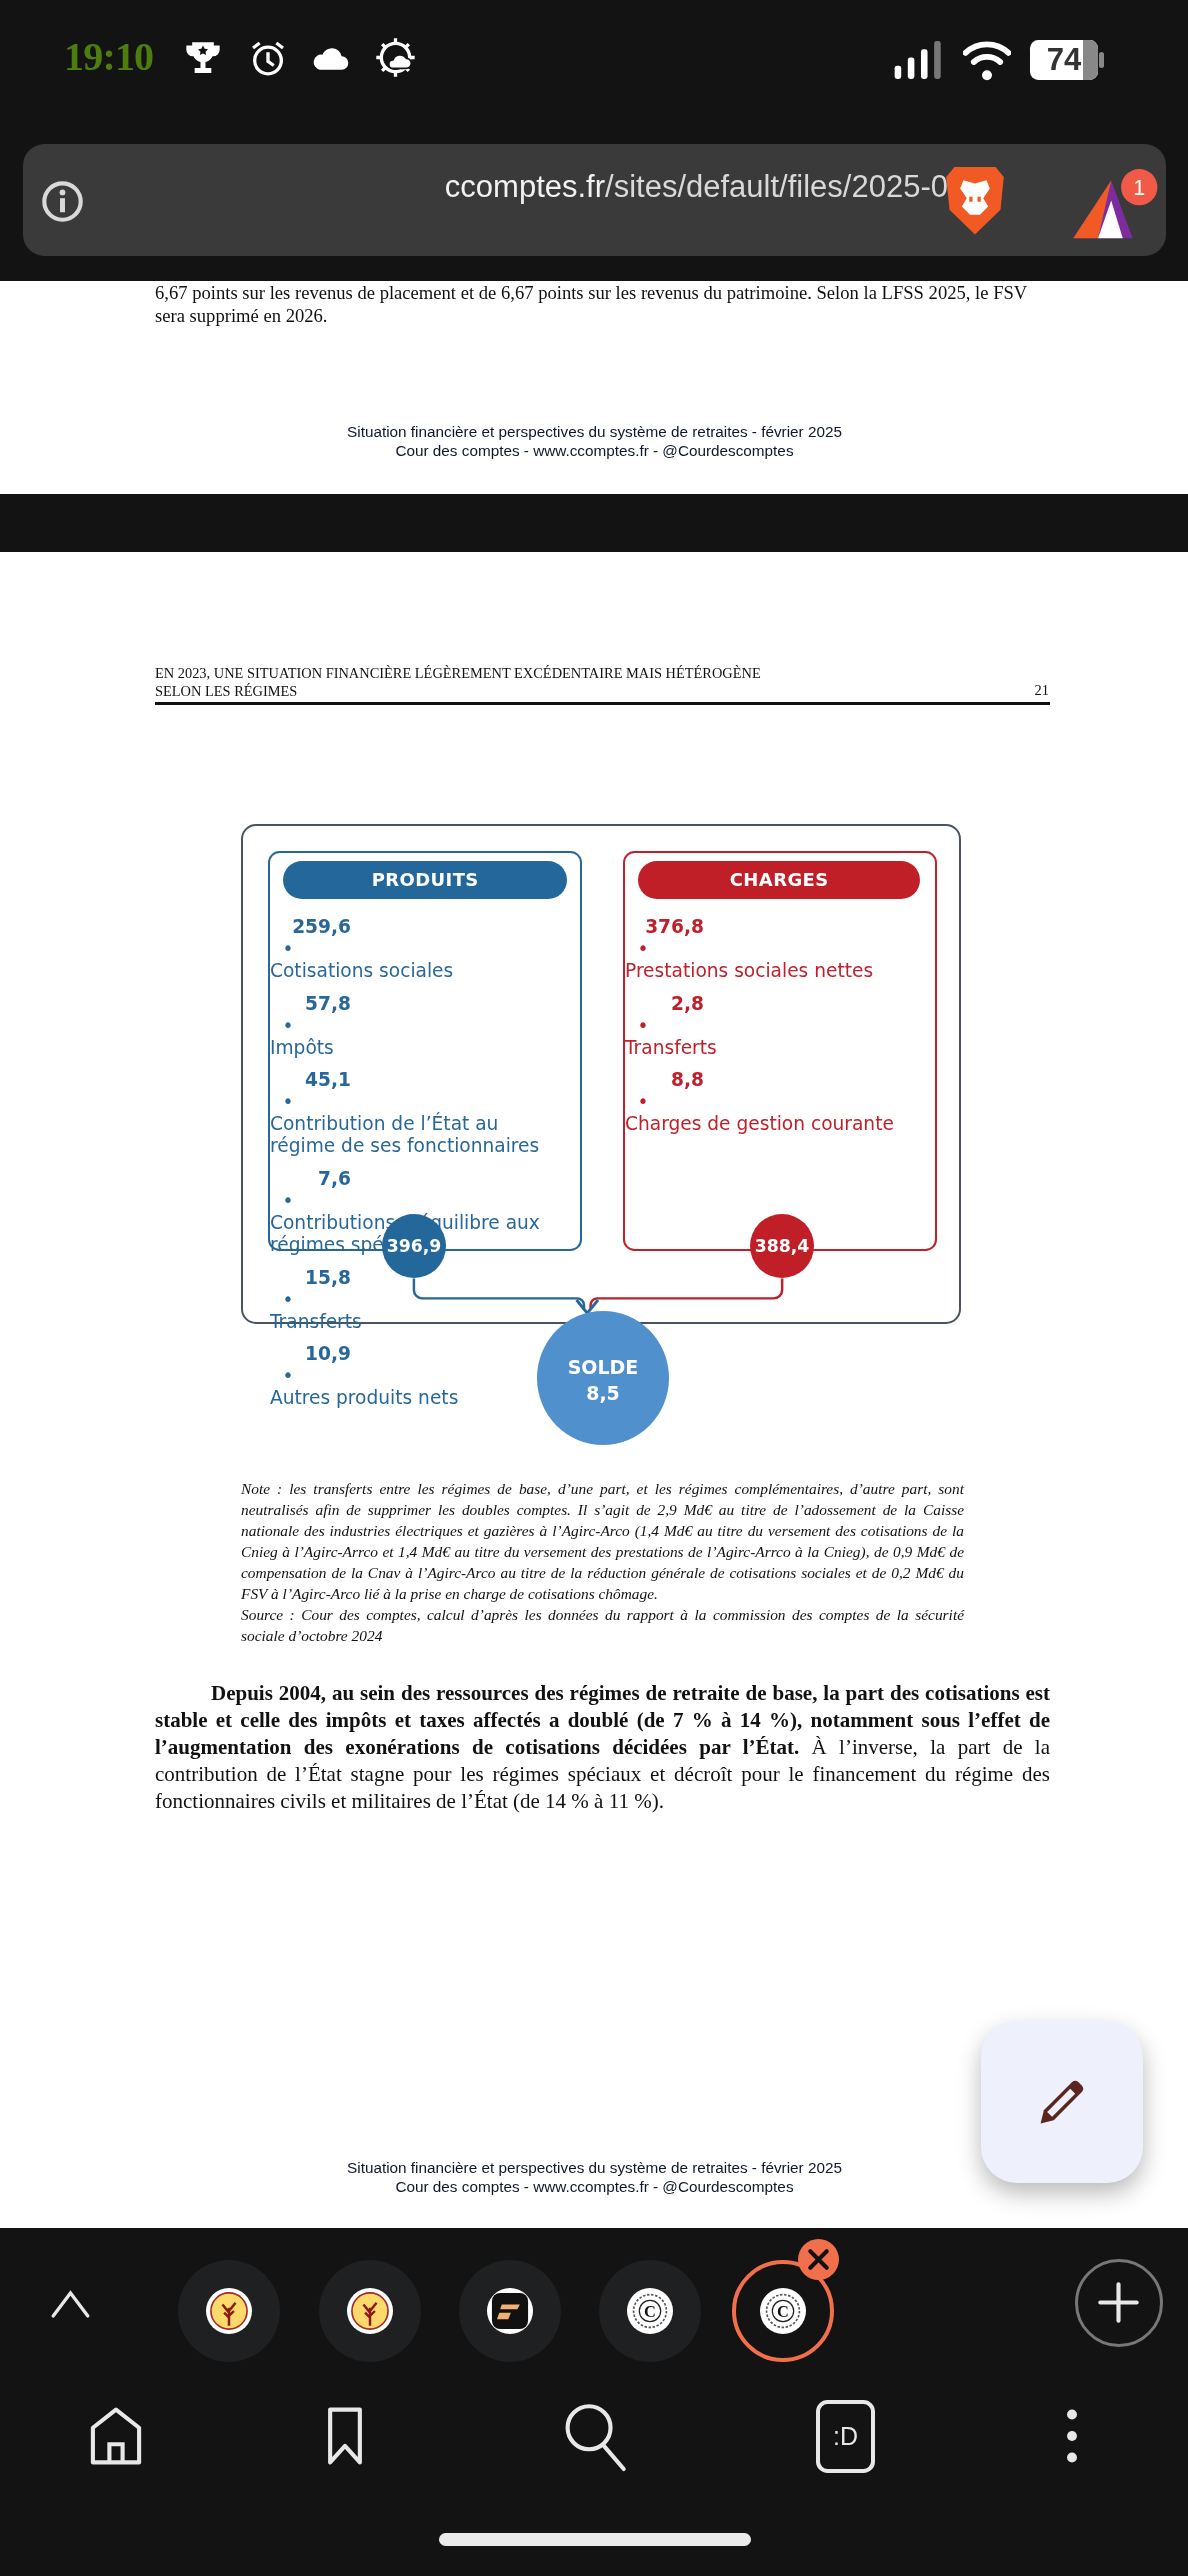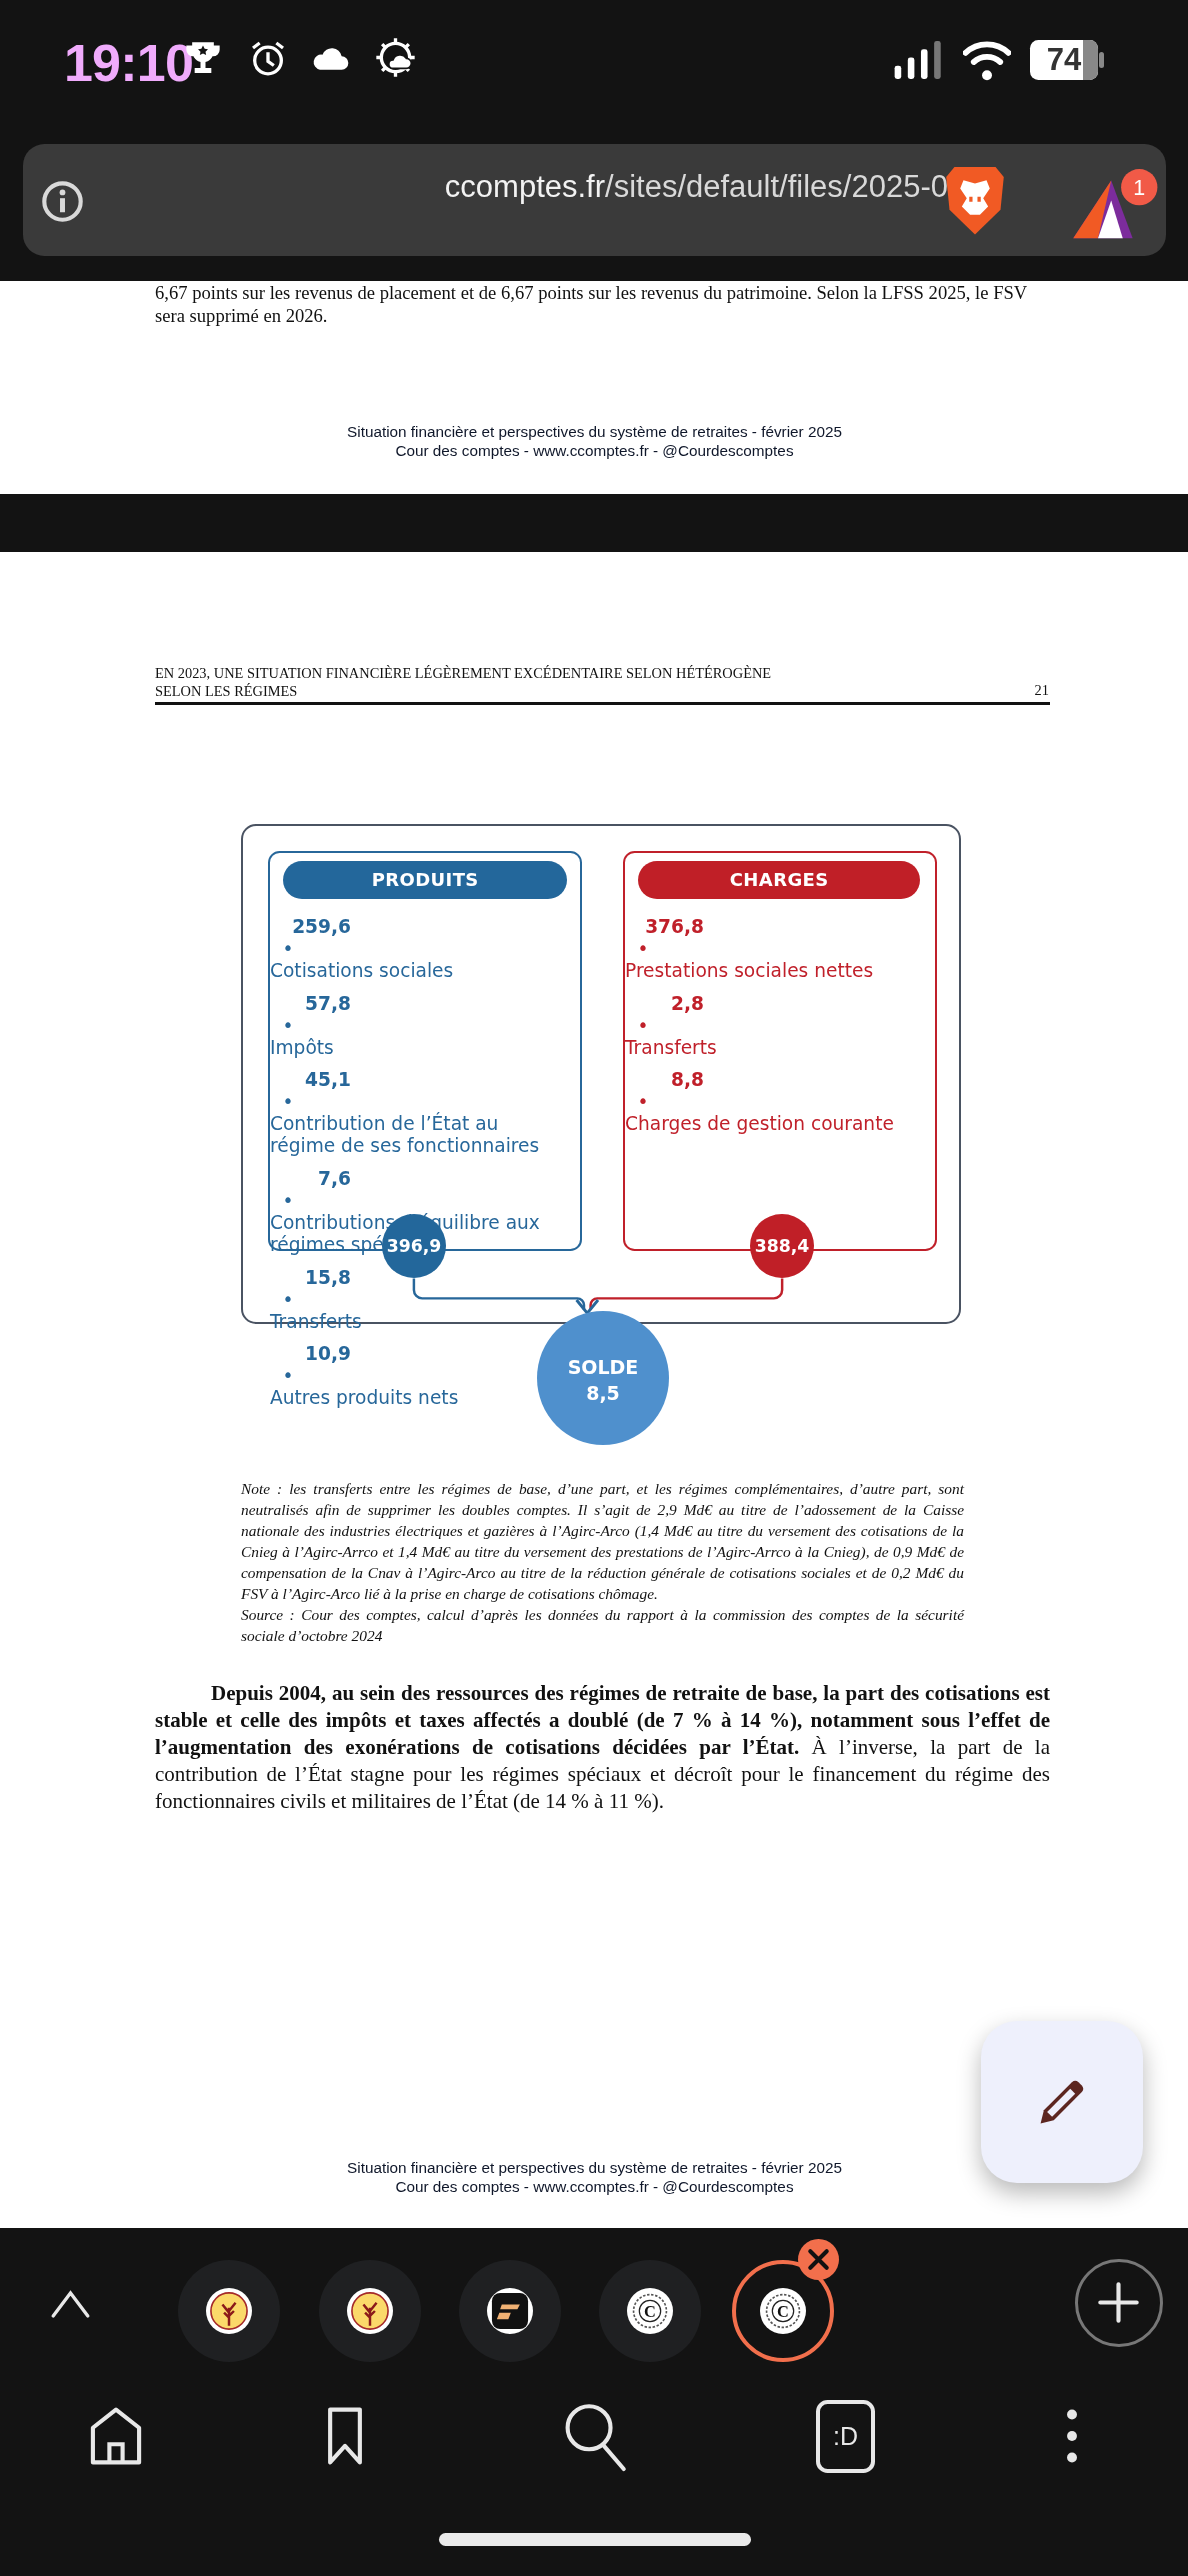--- a/index.html
+++ b/index.html
@@ -1,21 +1,21 @@
 <!DOCTYPE html>
 <html style="font-size:13.2px"><head>
 <meta charset="utf-8">
 <style>
   html, body { margin:0; padding:0; }
   body { width:1189px; height:2576px; background:#131313; position:relative; overflow:hidden; font-family:"DejaVu Sans", sans-serif; }
   .abs { position:absolute; }
 
   
   #status-bar { left:0; top:0; width:1189px; height:132px; background:#131313; color:#fff; }
-  #clock { left:64px; top:33px; font-size:52px; font-family:Liberation Sans, sans-serif; font-weight:bold; letter-spacing:-0.8px; color:#f0abfc; }
+  #clock { left:64px; top:33px; font-size:40px; font-family:Liberation Serif, serif; font-weight:bold; letter-spacing:-0.8px; color:#4d7c0f; }
   .sb-icon { top:38px; width:40px; height:40px; }
   #battery { left:1030px; top:40px; width:76px; height:40px; }
 
   
   #url-bar { left:23px; top:144px; width:1143px; height:112px; background:#3a3a3a; border-radius:21.5px; }
   #info-icon { left:18px; top:36px; width:43px; height:43px; }
   #url-text { left:108px; top:25px; font-family:"Liberation Sans", sans-serif; font-size:31px; color:#d9d9d9; white-space:nowrap; width:817px; overflow:hidden;text-align:right; }
   #url-text .dom { color:#f2f2f2; }
   #brave-icon { left:915px; top:18px; width:74px; height:76px; }
   #rewards-icon { left:1042px; top:25px; width:99px; height:76px; }
@@ -146,21 +146,21 @@
 </div>
 
 <div id="page1" class="abs page">
   <div class="abs serif p1-text">6,67 points sur les revenus de placement et de 6,67 points sur les revenus du patrimoine. Selon la LFSS 2025, le FSV sera supprimé en 2026.</div>
   <div class="abs footer" style="top:140px">Situation financière et perspectives du système de retraites - février 2025</div>
   <div class="abs footer" style="top:159px">Cour des comptes - www.ccomptes.fr - @Courdescomptes</div>
 </div>
 
 <div id="page2" class="abs page">
   <div id="running-header" class="abs serif">
-    <div>EN 2023, UNE SITUATION FINANCIÈRE LÉGÈREMENT EXCÉDENTAIRE SELON HÉTÉROGÈNE</div>
+    <div>EN 2023, UNE SITUATION FINANCIÈRE LÉGÈREMENT EXCÉDENTAIRE MAIS HÉTÉROGÈNE</div>
     <div>SELON LES RÉGIMES</div>
   </div>
   <div id="page-number" class="abs serif">21</div>
   <div id="header-rule" class="abs"></div>
 
   <div id="diagram" class="abs">
     <svg id="connectors" viewBox="0 0 866 764">
       <path d="M207 548 v14 a10 10 0 0 0 10 10 h188 a8 8 0 0 1 8 8 v6" fill="none" stroke="#27679a" stroke-width="3"></path>
       <path d="M653 548 v14 a10 10 0 0 1 -10 10 h-214 a8 8 0 0 0 -8 8 v6" fill="none" stroke="#c0202a" stroke-width="3"></path>
       <path d="M404 574 l13 16 l13 -16" fill="none" stroke="#27679a" stroke-width="3.5"></path>

